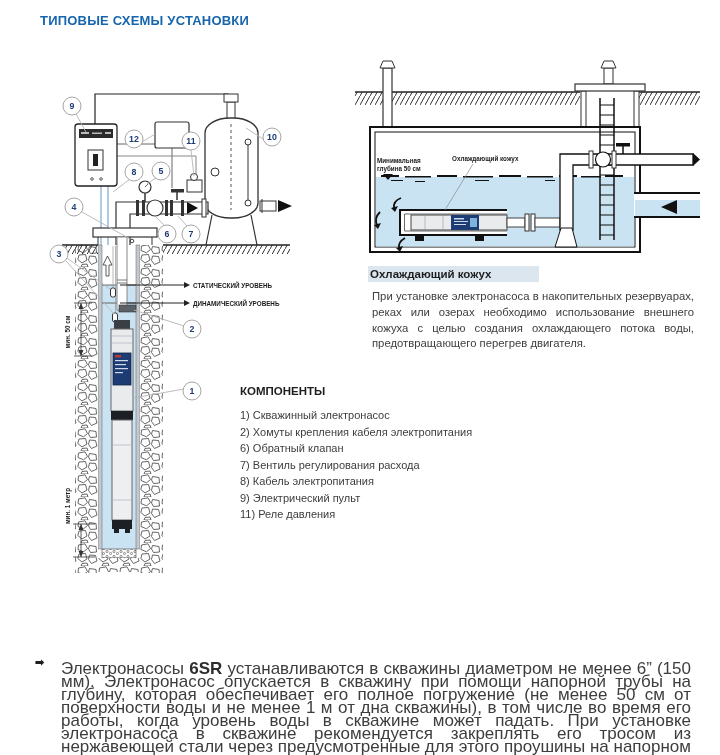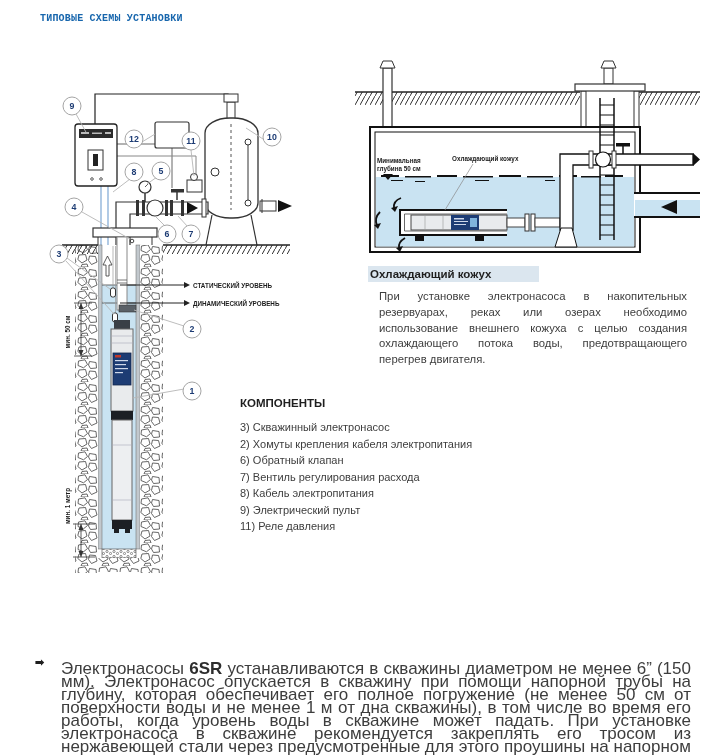--- a/index.html
+++ b/index.html
@@ -1,28 +1,28 @@
 <!DOCTYPE html>
 <html><head>
 <meta charset="utf-8">
 <style>
   html,body{margin:0;padding:0;background:#fff;}
   .page{position:relative;width:720px;height:755px;background:#fff;overflow:hidden;
         font-family:"Liberation Sans",sans-serif;}
-  .title{position:absolute;left:40px;top:13px;font-size:10px;font-weight:bold;
-         color:#1766ad;letter-spacing:.2px;font-family:Liberation Mono, monospace;}
+  .title{position:absolute;left:40px;top:13px;font-size:13px;font-weight:bold;
+         color:#1766ad;letter-spacing:.2px;}
   .diagram{position:absolute;}
   .diagram-left{left:35px;top:60px;width:265px;height:590px;}
   .diagram-right{left:355px;top:60px;width:345px;height:200px;}
   .cooling{position:absolute;left:368px;top:264px;width:330px;}
   .cooling-heading{display:inline-block;background:#dbe6ef;font-weight:bold;
         font-size:11.5px;color:#1e1e1e;padding:2px 48px 2px 2px;}
-  .cooling p{margin:7px 11px 0;font-size:11.3px;line-height:15.8px;color:#3d3d3d;
+  .cooling p{margin:7px 4px 0;font-size:11.3px;line-height:15.8px;color:#3d3d3d;
         text-align:justify;}
-  .components{position:absolute;left:240px;top:397px;width:318px;}
+  .components{position:absolute;left:240px;top:385px;width:318px;}
   .components h2{margin:0 0 10px;font-size:11.5px;color:#1e1e1e;}
   .comp-item{font-size:11px;line-height:16.5px;color:#3d3d3d;}
   .footer{position:absolute;left:35px;top:654px;width:664px;display:flex;gap:6px;}
   .footer .bullet{font-size:11px;color:#1e1e1e;line-height:17px;font-weight:bold;flex:0 0 12px;}
   .footer p{margin:8px;font-size:17px;line-height:13px;color:#3d3d3d;text-align:justify;flex:1;}
   .footer b{color:#2d2d2d;}
   svg{display:block;}
   .lblS{font:bold 6.3px "Liberation Sans",sans-serif;fill:#1b1b1b;}
   .cnum{font:bold 8.8px "Liberation Sans",sans-serif;fill:#1d3c74;text-anchor:middle;}
   .co{fill:#fff;stroke:#a5a5a5;stroke-width:1;}
@@ -391,21 +391,21 @@
     </svg>
   </div>
 
   <section class="cooling">
     <div class="cooling-heading">Охлаждающий кожух</div>
     <p>При установке электронасоса в накопительных резервуарах, реках или озерах необходимо использование внешнего кожуха с целью создания охлаждающего потока воды, предотвращающего перегрев двигателя.</p>
   </section>
 
   <section class="components">
     <h2>КОМПОНЕНТЫ</h2>
-    <div class="comp-item">3) Скважинный электронасос</div>
+    <div class="comp-item">1) Скважинный электронасос</div>
     <div class="comp-item">2) Хомуты крепления кабеля электропитания</div>
     <div class="comp-item">6) Обратный клапан</div>
     <div class="comp-item">7) Вентиль регулирования расхода</div>
     <div class="comp-item">8) Кабель электропитания</div>
     <div class="comp-item">9) Электрический пульт</div>
     <div class="comp-item">11) Реле давления</div>
   </section>
 
   <section class="footer">
     <span class="bullet">➡</span>

